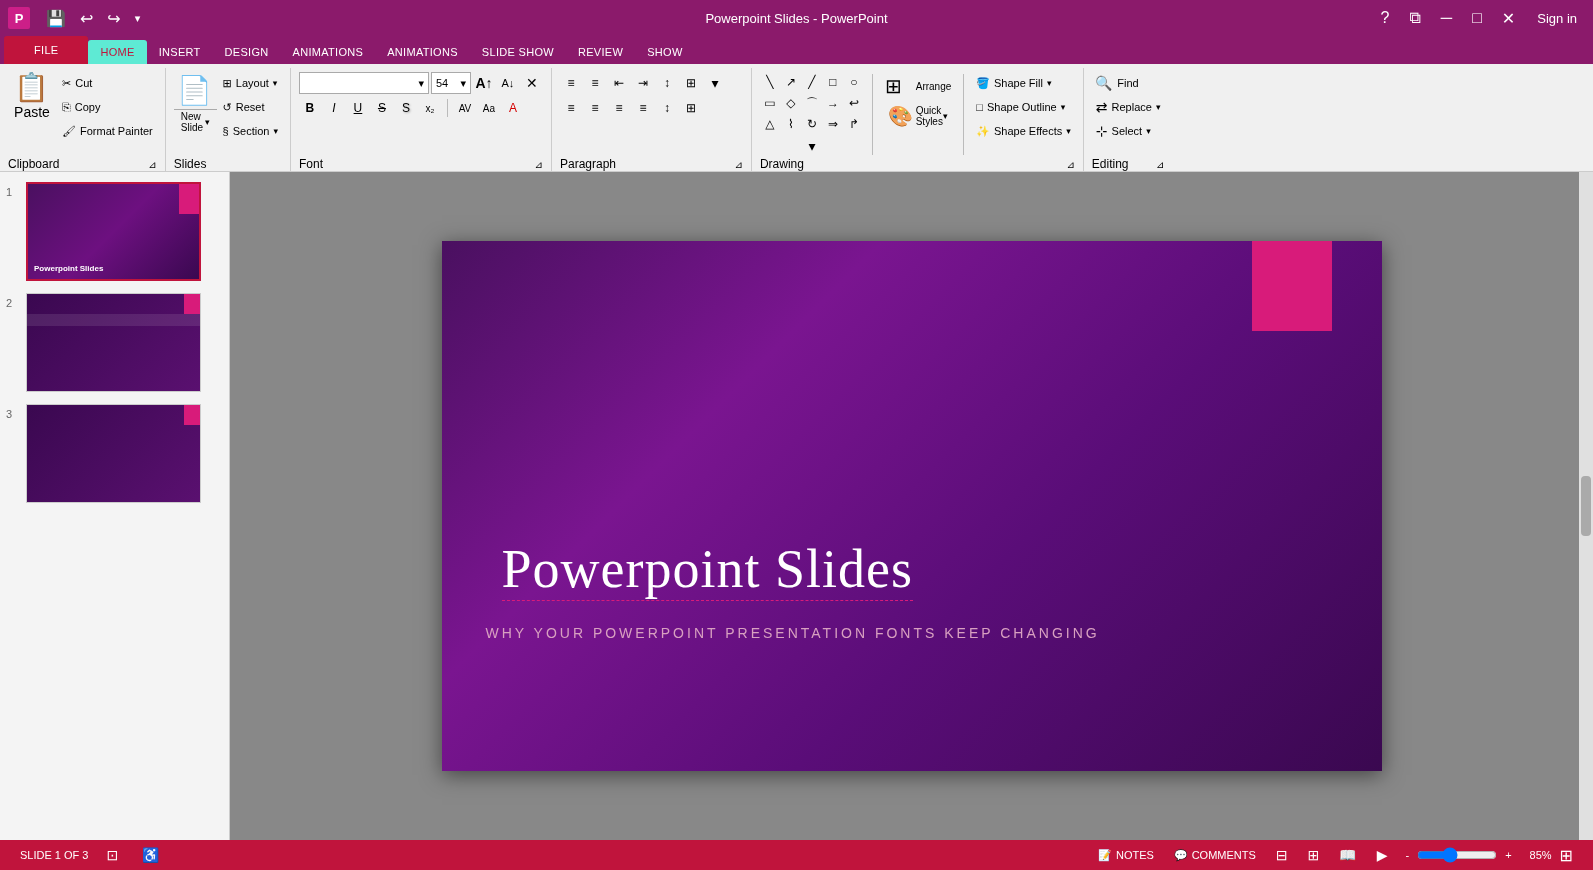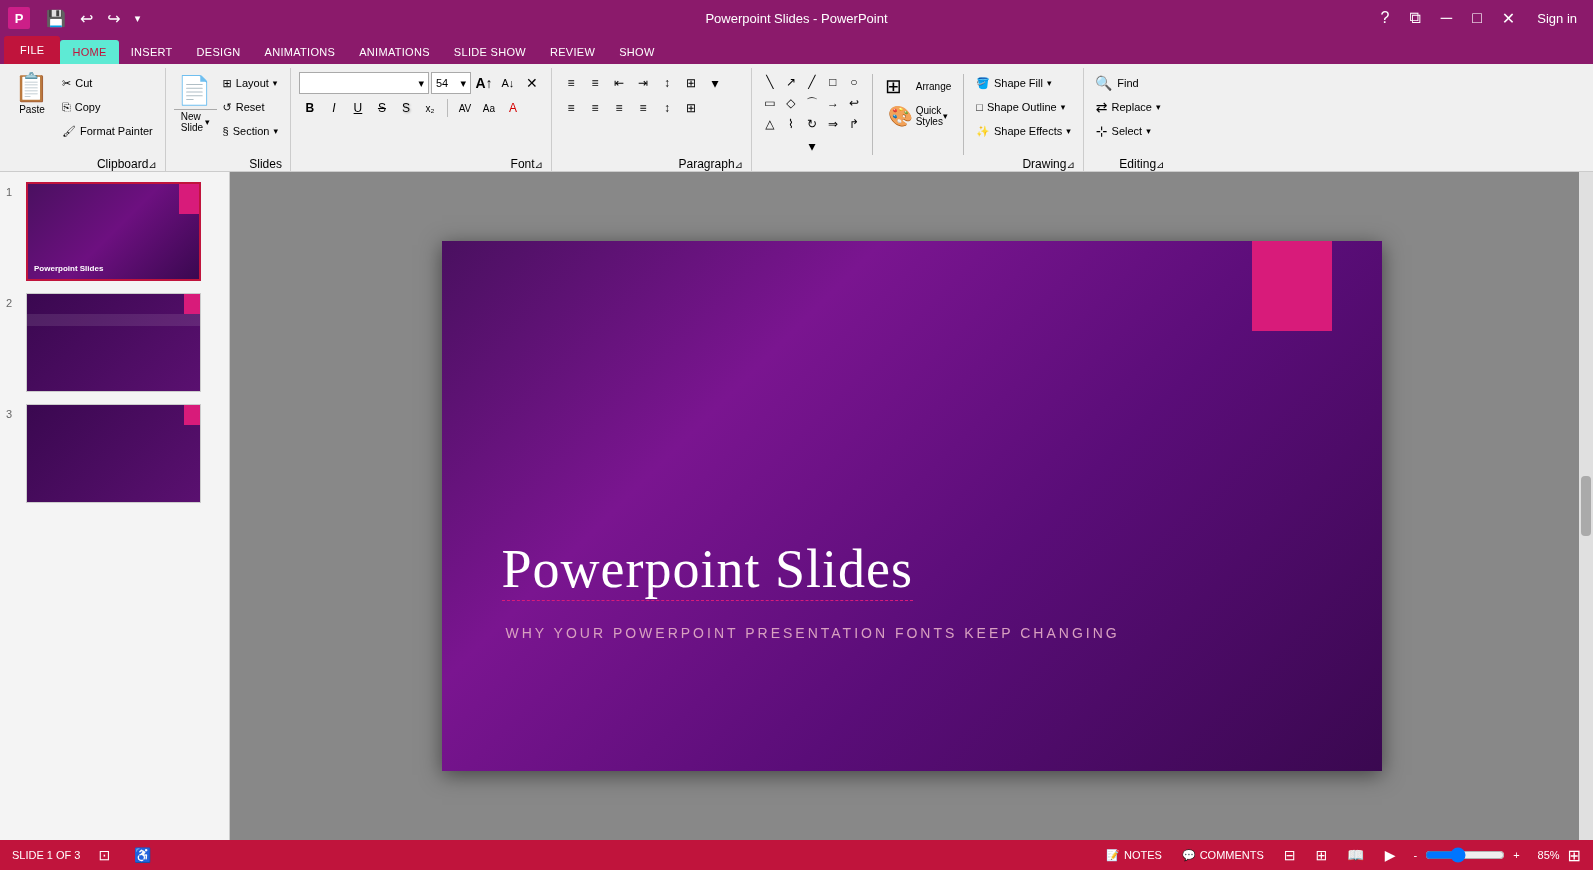--- a/index.html
+++ b/index.html
@@ -11,32 +11,32 @@
     .title-bar-icon { width: 22px; height: 22px; background: #cc1f88; border-radius: 2px; display: flex; align-items: center; justify-content: center; color: white; font-size: 14px; font-weight: bold; }
     .quick-access { display: flex; gap: 6px; align-items: center; margin-left: 8px; }
     .qa-btn { color: white; font-size: 16px; cursor: pointer; padding: 2px 4px; }
     .title-bar-right { display: flex; gap: 8px; align-items: center; }
     .tb-btn { color: white; font-size: 16px; cursor: pointer; padding: 2px 6px; }
 
     
     .ribbon-tabs { background: #8b1a6b; display: flex; align-items: flex-end; padding-left: 4px; flex-shrink: 0; }
     .ribbon-tab { padding: 6px 12px; color: white; font-size: 11px; cursor: pointer; border-radius: 3px 3px 0 0; font-weight: 500; letter-spacing: 0.3px; }
     .ribbon-tab.active { background: #5eead4; color: #c0143c; }
-    .ribbon-tab.file { background: #c0143c; color: white; padding: 8px 16px; }
+    .ribbon-tab.file { background: #c0143c; color: white; padding: 8px 30px; }
 
     
     .ribbon { background: #f0f0f0; border-bottom: 1px solid #ccc; display: flex; align-items: stretch; padding: 4px 0 0 0; flex-shrink: 0; min-height: 90px; }
     .ribbon-group { display: flex; flex-direction: column; border-right: 1px solid #ccc; padding: 4px 8px 0 8px; position: relative; min-width: fit-content; }
     .ribbon-group-content { display: flex; align-items: flex-start; gap: 2px; flex: 1; }
-    .ribbon-group-label-row { display: flex; align-items: center; justify-content: flex-end; }
+    .ribbon-group-label-row { display: flex; align-items: center; justify-content: space-between; }
 
     
     .r-btn { display: flex; flex-direction: column; align-items: center; justify-content: center; cursor: pointer; padding: 2px 4px; border-radius: 2px; min-width: 40px; }
     .r-btn .icon { font-size: 24px; line-height: 1; }
-    .r-btn .label { font-size: 10px; text-align: center; margin-top: 2px; }
+    .r-btn .label { font-size: 14px; text-align: center; margin-top: 2px; }
     .r-btn-small { display: flex; align-items: center; cursor: pointer; padding: 2px 4px; border-radius: 2px; gap: 4px; font-size: 11px; min-height: 22px; }
 
     
     .font-box { display: flex; align-items: center; border: 1px solid #aaa; background: white; padding: 1px 4px; font-size: 11px; width: 160px; height: 22px; }
     .font-size-box { width: 40px; border: 1px solid #aaa; background: white; padding: 1px 4px; font-size: 11px; height: 22px; display: flex; align-items: center; }
     .font-row { display: flex; gap: 2px; align-items: center; }
 
     
     .main-area { display: flex; flex: 1; overflow: hidden; }
 
@@ -60,24 +60,24 @@
 
     
     .thumb3 { background: linear-gradient(135deg, #3a0850 0%, #5a1070 100%); width: 100%; height: 100%; position: relative; }
     .thumb3-accent { position: absolute; top: 0; right: 0; width: 16px; height: 20px; background: #d81b7a; }
 
     
     .canvas-area { flex: 1; background: #888; display: flex; align-items: center; justify-content: center; overflow: hidden; position: relative; }
     .slide-canvas { width: 940px; height: 530px; background: linear-gradient(135deg, #4a1060 0%, #7a1590 30%, #5a0d78 60%, #3a0850 100%); position: relative; box-shadow: 0 4px 20px rgba(0,0,0,0.5); }
     .slide-accent-rect { position: absolute; top: 0; right: 50px; width: 80px; height: 90px; background: #d81b7a; }
     .slide-main-title { position: absolute; bottom: 170px; left: 60px; color: white; font-size: 54px; font-weight: 300; letter-spacing: 1px; font-family: 'Georgia', serif; border-bottom: 1px dashed #d81b7a; }
-    .slide-subtitle { position: absolute; bottom: 130px; left: 64px; color: #d8a0c0; font-size: 14px; letter-spacing: 3px; text-transform: uppercase; }
-
-    
-    .status-bar { height: 30px; background: #c0143c; display: flex; align-items: center; justify-content: space-between; padding: 0 12px; flex-shrink: 0; color: white; font-size: 11px; }
+    .slide-subtitle { position: absolute; bottom: 130px; left: 44px; color: #d8a0c0; font-size: 14px; letter-spacing: 3px; text-transform: uppercase; }
+
+    
+    .status-bar { height: 30px; background: #c0143c; display: flex; align-items: center; justify-content: space-between; padding: 0 20px; flex-shrink: 0; color: white; font-size: 11px; }
     .status-left { display: flex; align-items: center; gap: 12px; }
     .status-right { display: flex; align-items: center; gap: 8px; }
     .status-btn { display: flex; align-items: center; gap: 4px; cursor: pointer; padding: 2px 6px; border-radius: 2px; }
 
     
     .divider-v { width: 1px; background: #bbb; margin: 2px 4px; align-self: stretch; }
 
     
     .shape-grid { display: grid; grid-template-columns: repeat(5, 20px); gap: 1px; }
     .shape-btn { width: 20px; height: 20px; display: flex; align-items: center; justify-content: center; cursor: pointer; border-radius: 2px; font-size: 12px; }

